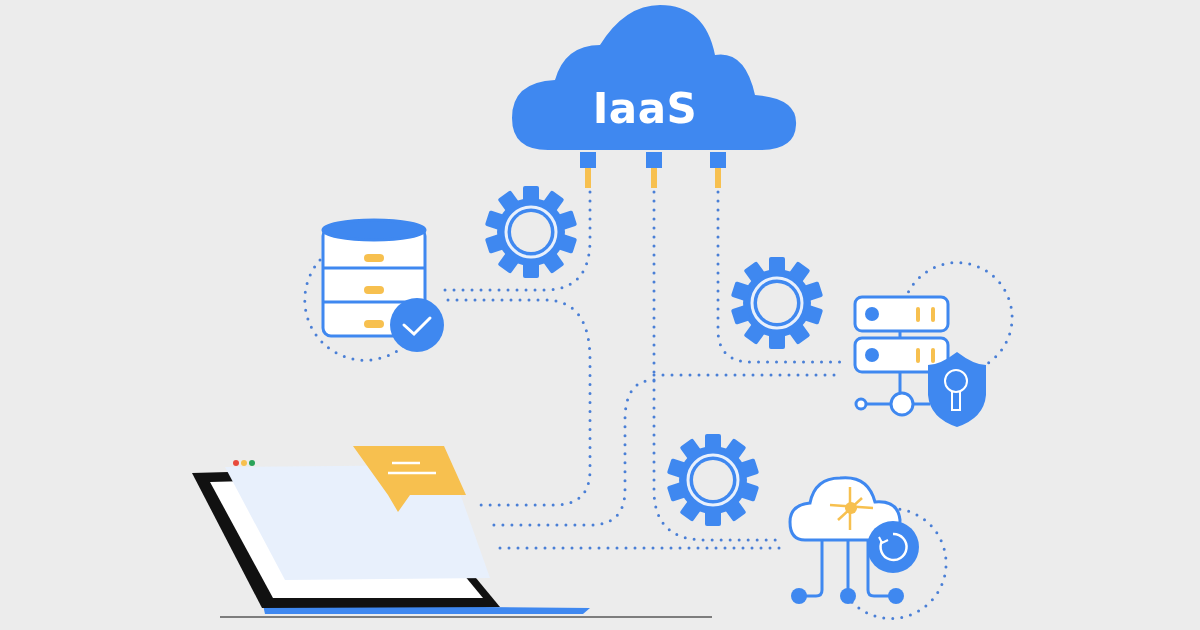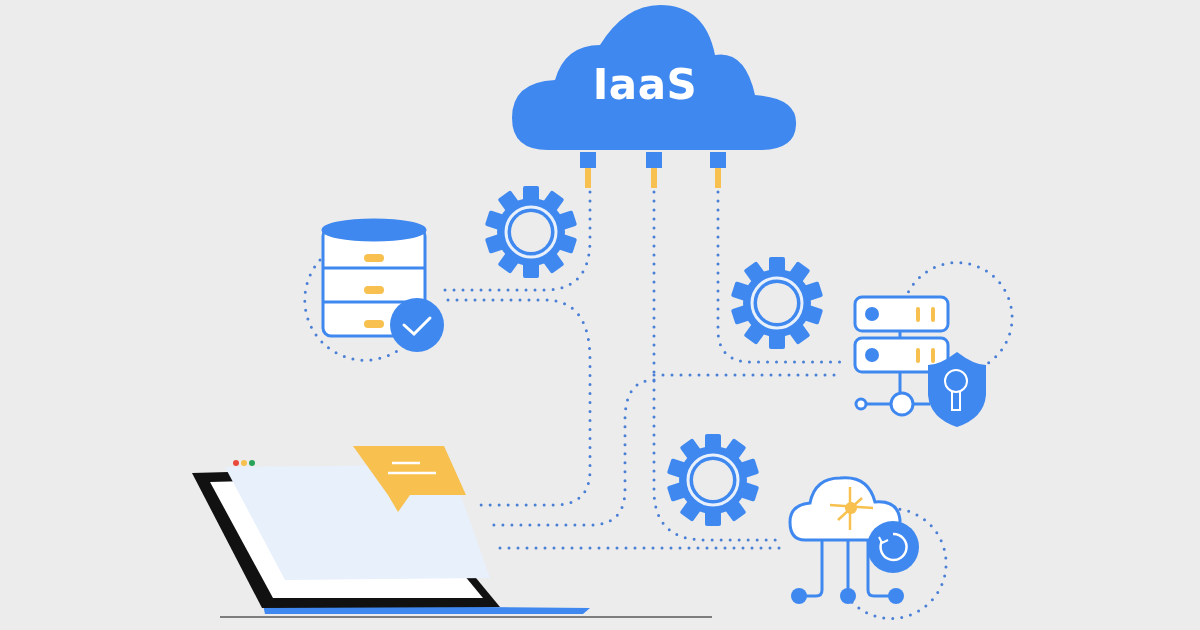--- a/index.html
+++ b/index.html
@@ -1,19 +1,19 @@
 <!DOCTYPE html>
 <html><head>
 <meta charset="utf-8">
 <style>
   html,body{margin:0;padding:0;}
   body{width:1200px;height:630px;background:#ececec;overflow:hidden;font-family:"Liberation Sans",sans-serif;}
   #stage{position:relative;width:1200px;height:630px;}
   svg{position:absolute;left:0;top:0;}
-  .cloud-title{position:absolute;left:560px;top:60px;width:170px;text-align:center;color:#fff;font-family:"DejaVu Sans",sans-serif;font-weight:bold;font-size:42px;letter-spacing:0.5px;}
+  .cloud-title{position:absolute;left:560px;top:84px;width:170px;text-align:center;color:#fff;font-family:"DejaVu Sans",sans-serif;font-weight:bold;font-size:42px;letter-spacing:0.5px;}
 </style>
 </head>
 <body>
 
 <div id="stage">
 <svg width="1200" height="630" viewBox="0 0 1200 630">
   <defs>
     <g id="gear">
       <g fill="#3f88f0">
         <circle r="34"></circle>

